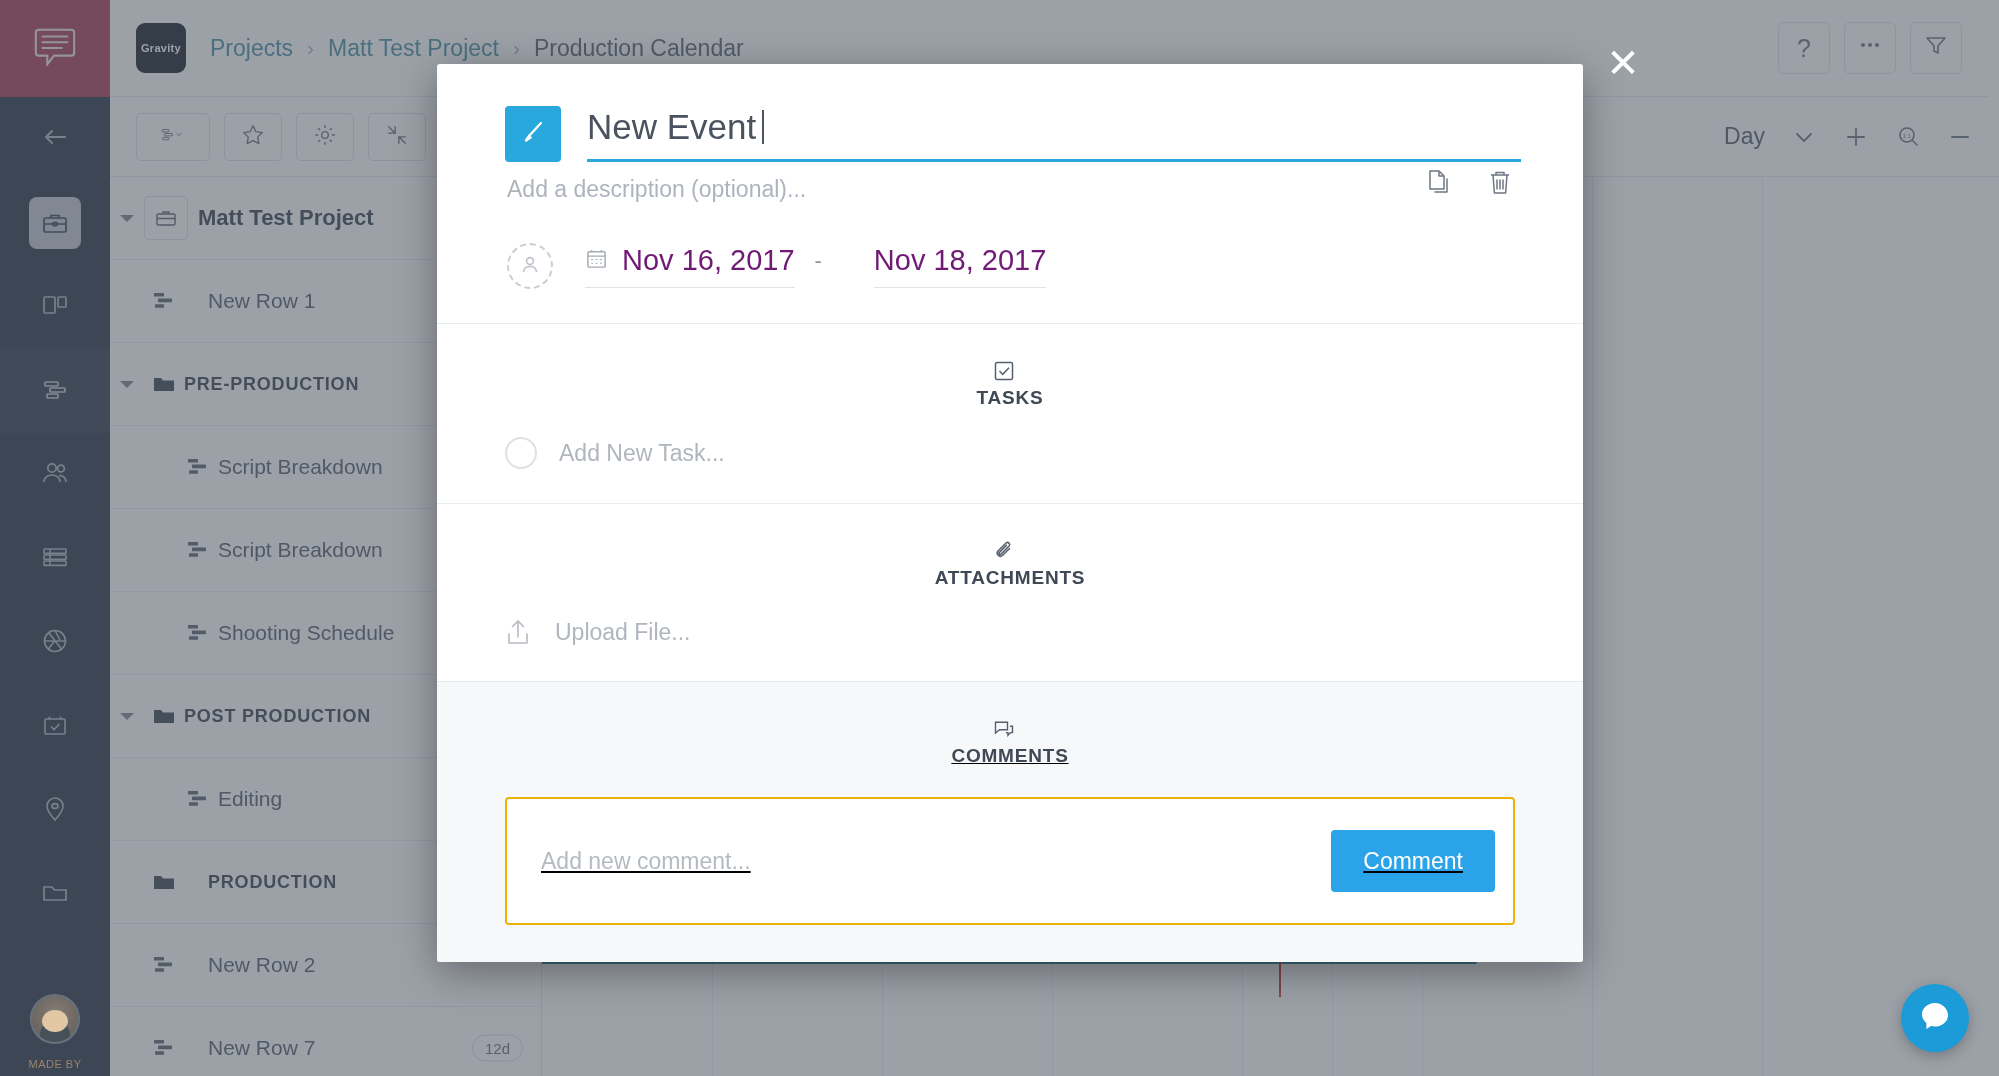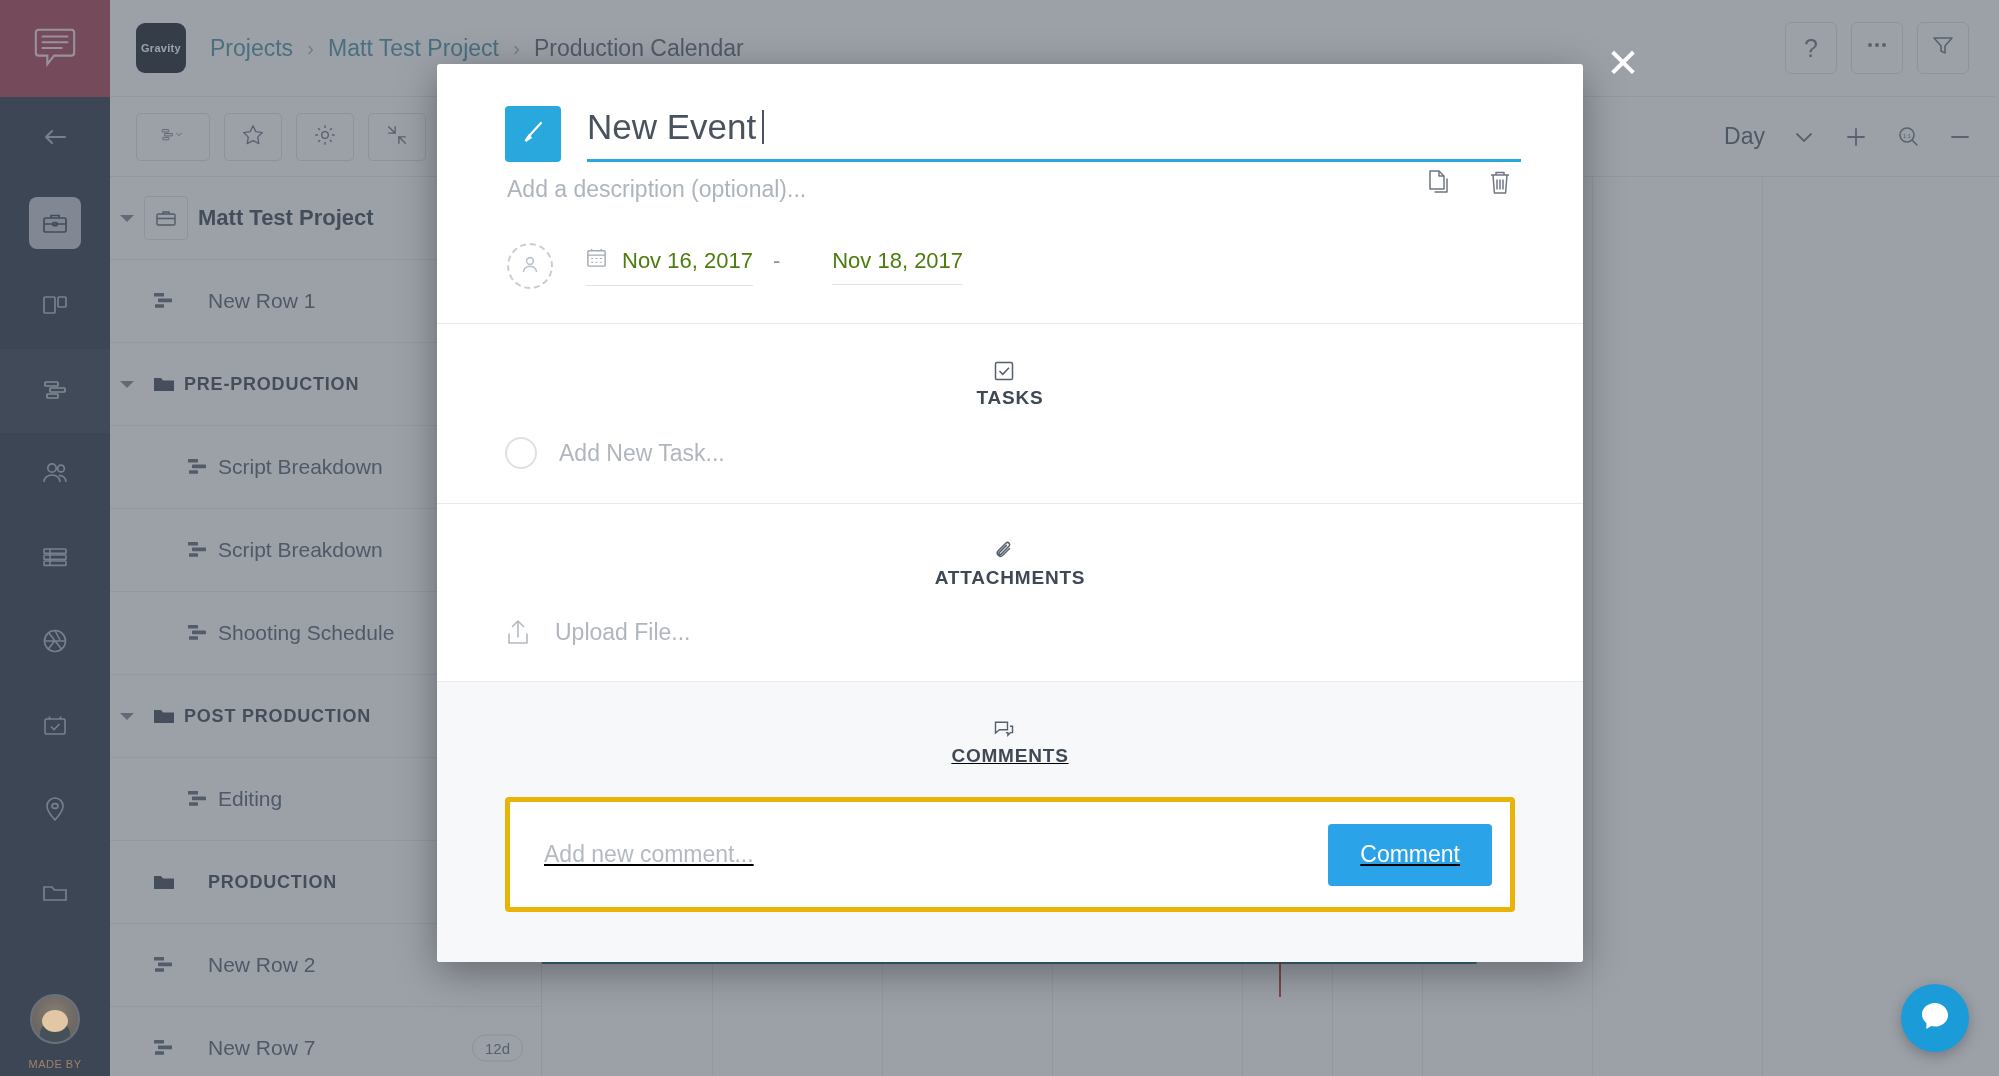--- a/index.html
+++ b/index.html
@@ -57,21 +57,21 @@
     background: #3f4c4e;
   }
   .avatar::before {
     content:""; position:absolute; left:50%; top:14px; transform:translateX(-50%);
     width:26px; height:22px; border-radius:50%; background:#e2c7a4; z-index:2;
   }
   .made-by { color: #fdba74; font-size: 11px; letter-spacing: .5px; }
 
   
   .topbar {
-    position: absolute; left: 110px; top: 0; right: 4px; height: 97px;
+    position: absolute; left: 110px; top: 0; right: 11px; height: 97px;
     background: #fff; border-bottom: 1px solid #e6e8ec;
     display: flex; align-items: center; padding: 0 26px; text-align: right;
   }
   .proj-badge {
     width: 50px; height: 50px; border-radius: 9px; background: #1c222c;
     color: #fff; display:flex; align-items:center; justify-content:center;
     font-size: 11px; font-weight: bold; letter-spacing: .3px; flex: none;
   }
   .crumbs { display: flex; align-items: center; margin-left: 24px; font-size: 23px; }
   .crumb-link { color: #4a90a4; }
@@ -199,21 +199,21 @@
   .m-desc { margin-top: 14px; font-size: 23px; color: #aeb4bd; padding-left: 2px; }
 
   .m-meta { display: flex; align-items: center; margin-top: 40px; padding-left: 2px; }
   .m-assignee {
     width: 46px; height: 46px; border-radius: 50%; border: 2px dashed #c9ced5;
     display: flex; align-items: center; justify-content: center; color: #bdc3cb; flex:none;
   }
   .m-assignee svg { width: 24px; height: 24px; }
   .m-date { display: flex; align-items: center; margin-left: 32px; border-bottom: 1px solid #dfe2e6; padding-bottom: 10px; }
   .m-date svg { width: 23px; height: 23px; color: #a4abb4; margin-right: 14px; }
-  .m-date span { font-size: 22px; color: #4d7c0f; }
+  .m-date span { font-size: 29px; color: #701a75; }
   .m-dash { margin: 0 20px; color: #8a929d; font-size: 22px; padding-bottom: 10px; }
 
   .m-divider { height: 1px; background: #e8eaee; }
 
   .m-section { padding: 36px 68px 34px 68px; }
   .m-sec-title { display:flex; align-items:center; font-size: 19px; font-weight: bold;
     letter-spacing: .8px; color: #3f4855; flex-direction: column; }
   .m-sec-title svg { width: 22px; height: 22px; margin-right: 12px; color: #5b6personally; }
   .m-sec-title svg { color: #555f6d; }
   .m-sec-body { margin-top: 28px; display: flex; align-items: center; }
@@ -221,22 +221,22 @@
   .m-placeholder { margin-left: 22px; font-size: 23px; color: #b0b6be; }
   .m-upload-ico { width: 28px; height: 30px; color: #b5bac2; display:flex; align-items:center; }
   .m-upload-ico svg { width: 26px; height: 28px; }
 
   .m-comments {
     background: #f7f8fa; border-top: 1px solid #e8eaee; flex: 1;
     padding: 36px 68px 0 68px;
     text-decoration: underline;
   }
   .m-comment-box {
-    margin-top: 30px; background: #fff; border: 5px solid #eab308; border-radius: 4px;
-    height: 115px; display: flex; align-items: center; padding: 0 18px 0 34px;
+    margin-top: 30px; background: #fff; border: 2px solid #eab308; border-radius: 4px;
+    height: 128px; display: flex; align-items: center; padding: 0 18px 0 34px;
   }
   .m-comment-ph { font-size: 23px; color: #b4bac2; flex: 1; }
   .m-comment-btn {
     background: #2ba3e8; color: #fff; border: none; border-radius: 4px;
     height: 62px; padding: 0 32px; font-size: 23px; font-family: inherit;
   }
 </style>
 </head>
 <body>
 

